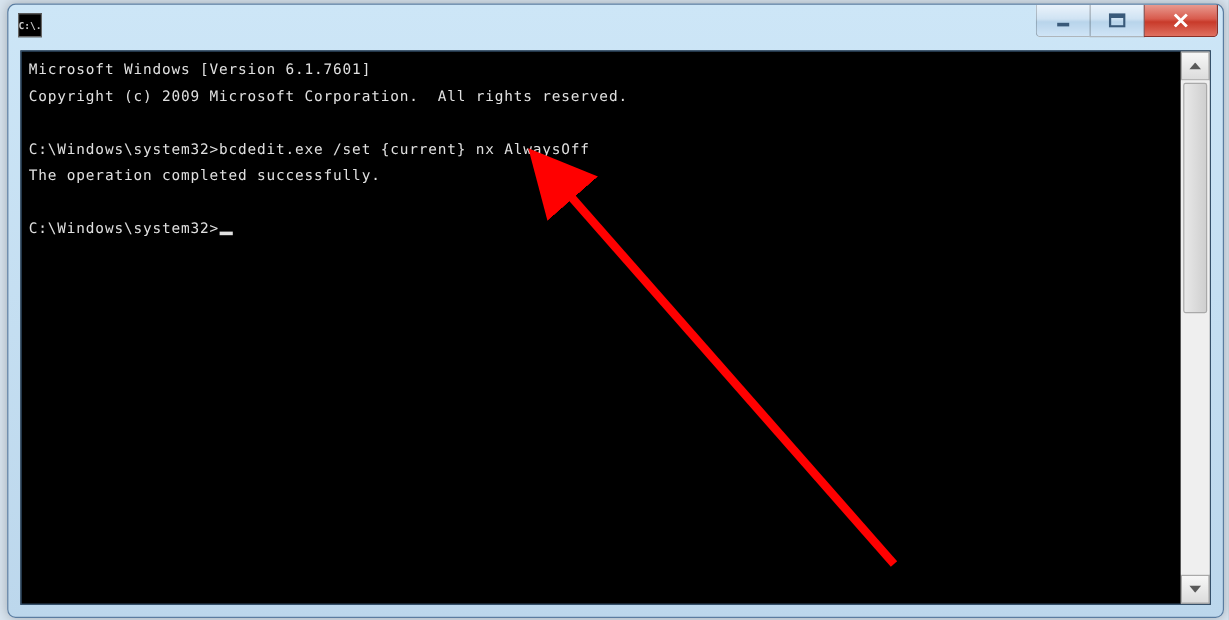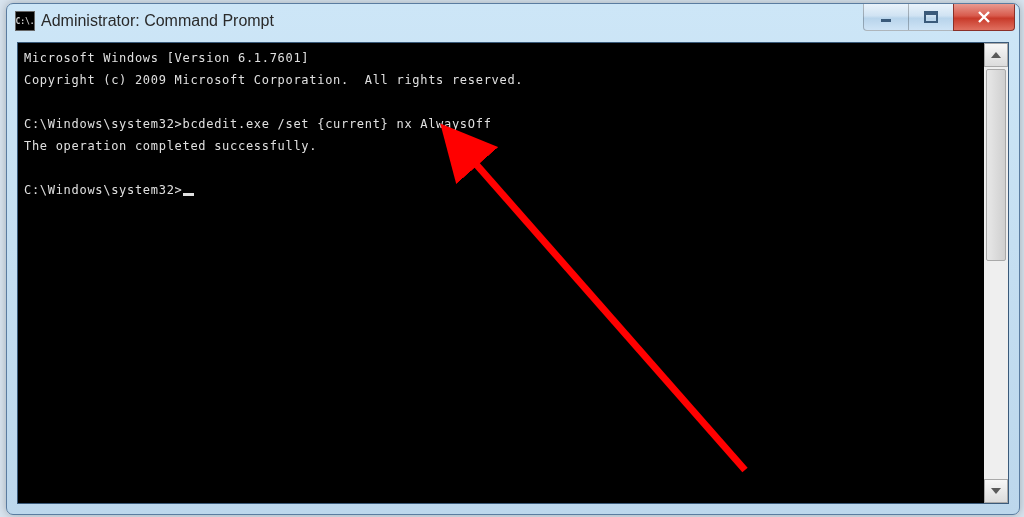--- a/index.html
+++ b/index.html
@@ -165,21 +165,20 @@
 </style>
 </head>
 <body>
 
 <div class="window">
 
   <div class="titlebar">
     <div class="app-icon">
       <span>C:\.</span>
     </div>
-    <div class="title-text">Administrator: Command Prompt</div>
 
     <div class="window-controls">
       <div class="win-btn">
         <svg width="12" height="12" viewBox="0 0 12 12">
           <rect x="1" y="8" width="10" height="3" fill="#3a5a7a"></rect>
         </svg>
       </div>
       <div class="win-btn">
         <svg width="14" height="12" viewBox="0 0 14 12">
           <rect x="1" y="1" width="12" height="10" fill="none" stroke="#3a5a7a" stroke-width="2"></rect>

